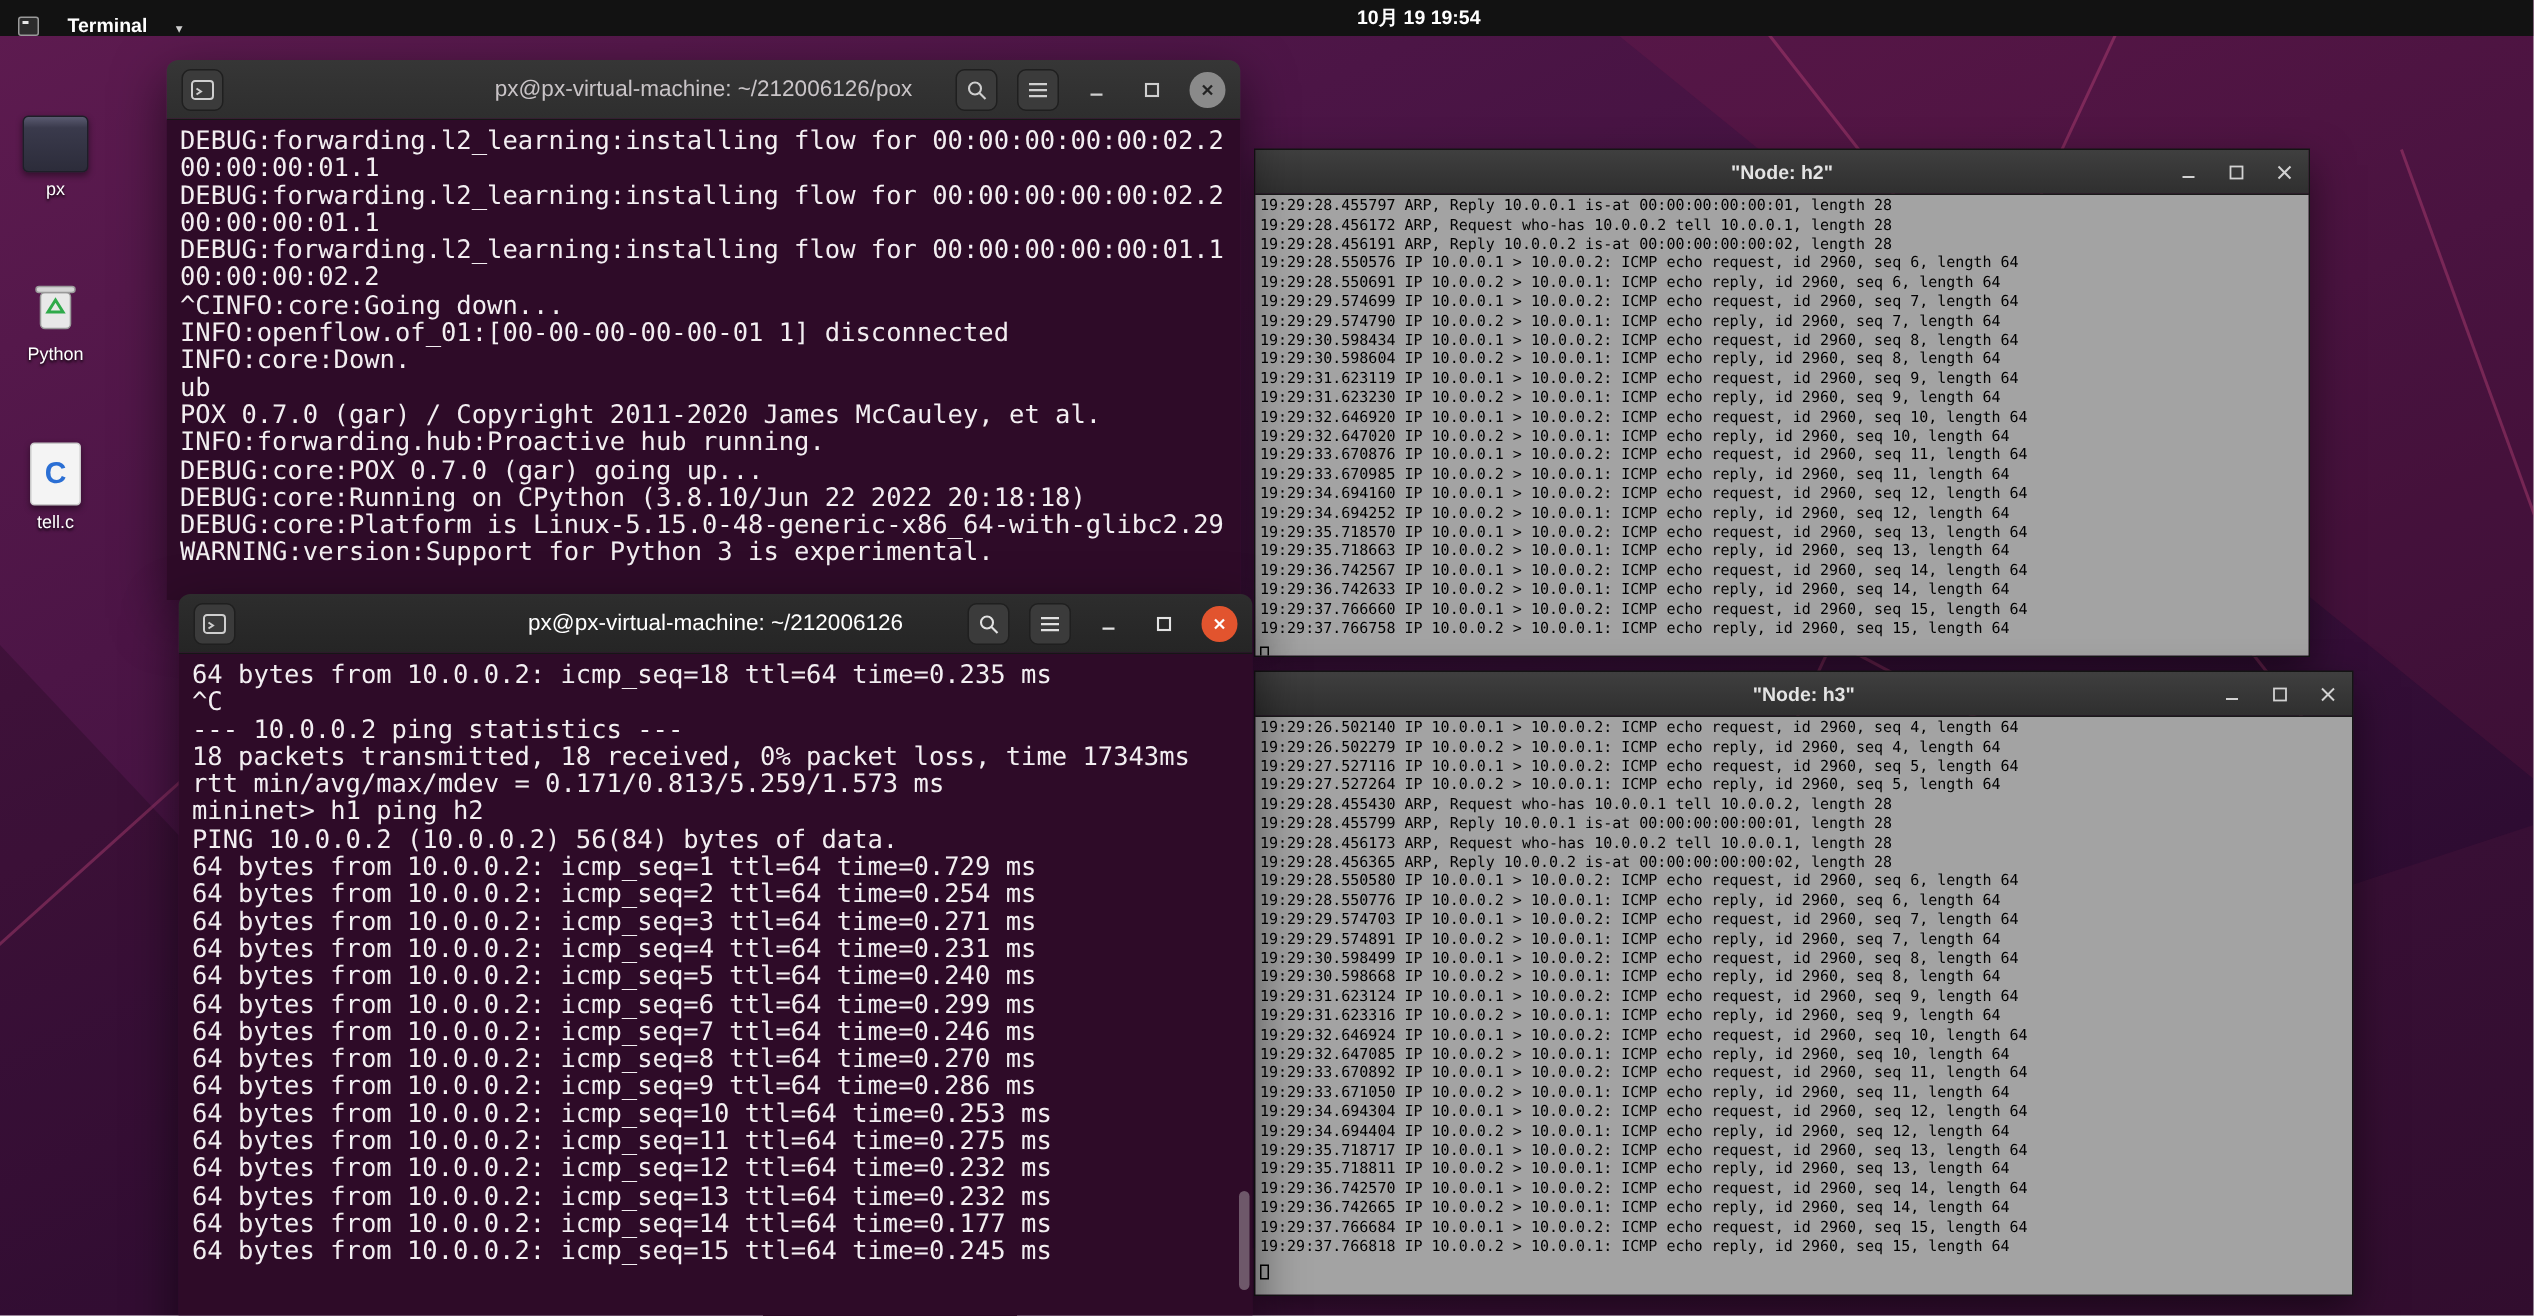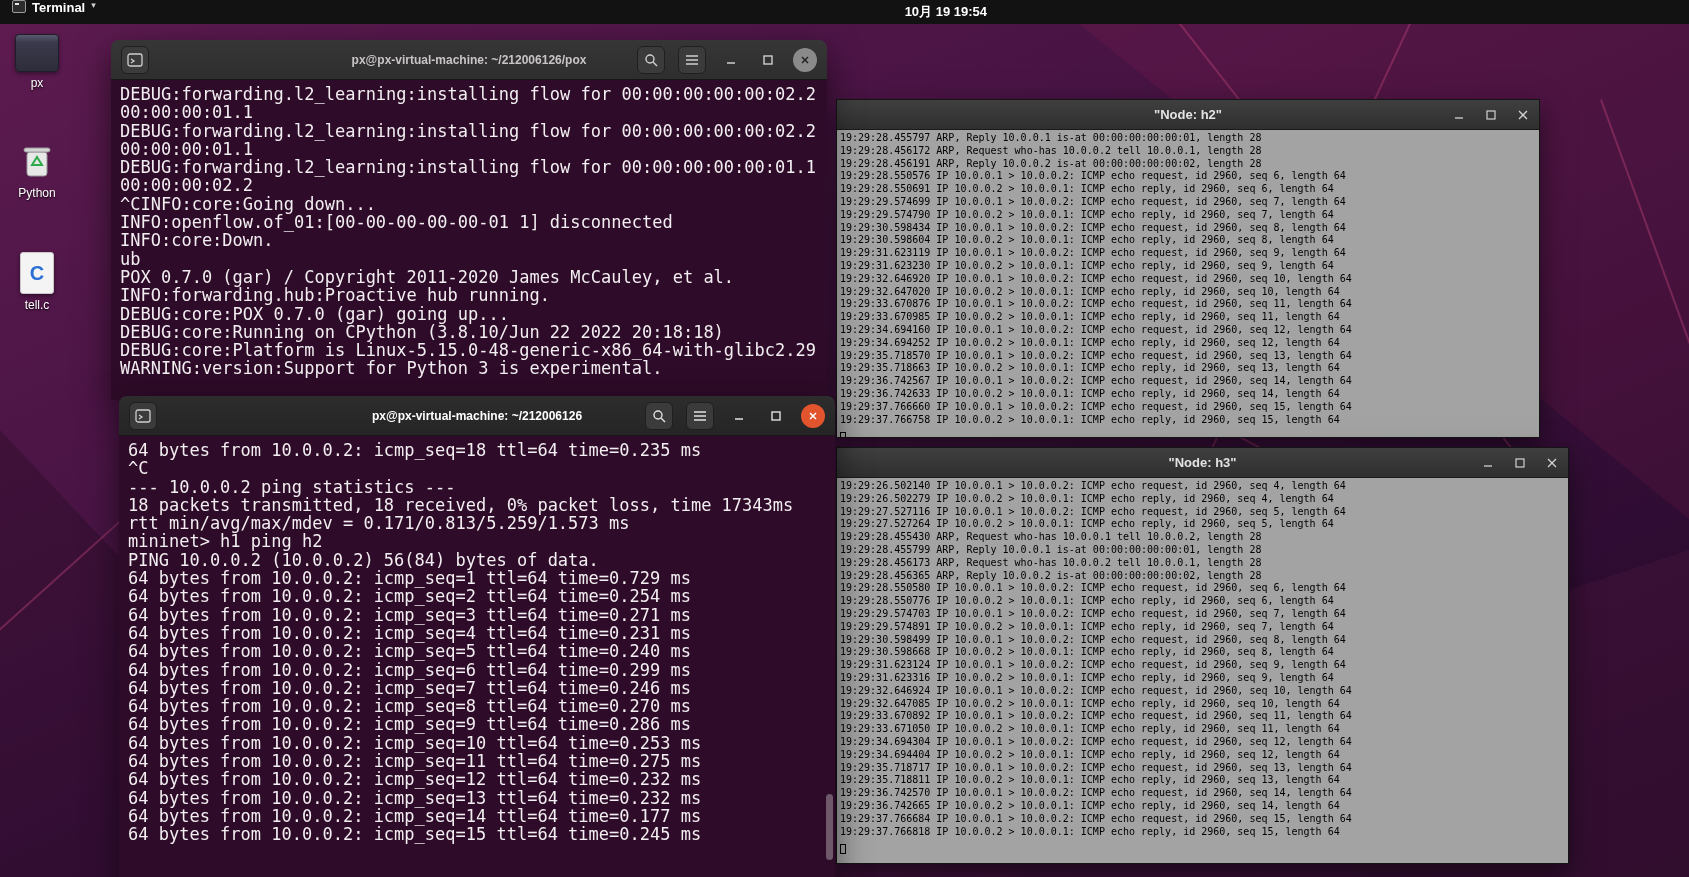--- a/index.html
+++ b/index.html
@@ -21,52 +21,52 @@
   .wp-line { position:absolute; background:#c74a7e; opacity:.38; width:2px; transform-origin:top left; }
   .wp-l1 { left:1160px; top:0; height:620px; transform:rotate(-38deg); }
   .wp-l2 { left:1420px; top:0; height:760px; transform:rotate(25deg); }
   .wp-l3 { left:980px; top:300px; height:600px; transform:rotate(-62deg); }
   .wp-l4 { left:120px; top:520px; height:500px; transform:rotate(48deg); }
   .wp-l5 { left:1600px; top:100px; height:500px; transform:rotate(-20deg); }
 
   
   .topbar { position:absolute; left:0; top:0; width:1689px; height:24px;
     background:#121212; display:flex; align-items:center; z-index:50; color:#fff; }
-  .appmenu { display:flex; align-items:flex-start; gap:6px; padding:0 12px; height:100%; cursor:default; }
+  .appmenu { display:flex; align-items:flex-end; gap:19px; padding:0 12px; height:100%; cursor:default; }
   .appmenu-icon { width:14px; height:13px; border:1px solid #9a9a9a; border-radius:2px;
     background:#2c2c2c; position:relative; }
   .appmenu-icon::after { content:""; position:absolute; left:2px; top:2px; width:4px; height:2px; background:#e6e6e6; }
   .appmenu-label { font-size:13px; font-weight:bold; }
   .appmenu-caret { font-size:9px; color:#cfcfcf; }
   .clock { position:absolute; left:56%; transform:translateX(-50%); font-size:13px; font-weight:bold; }
 
   
   .dock { position:absolute; left:6px; top:34px; width:62px; z-index:5; }
-  .dicon { display:flex; flex-direction:column; align-items:center; gap:4px; margin-bottom:52px; cursor:default; }
+  .dicon { display:flex; flex-direction:column; align-items:center; gap:4px; margin-bottom:52px; cursor:default;margin-top:43px; }
   .dicon-label { color:#fff; font-size:12px; text-shadow:0 1px 2px #000; }
   .icon-px { width:44px; height:38px; border-radius:4px;
     background:linear-gradient(#5a5a70 0%, #3a3a4c 20%, #2c2c3a 100%);
     border:1px solid #1e1e28; box-shadow:0 2px 4px rgba(0,0,0,.4); }
   .icon-trash { width:40px; height:40px; position:relative; }
   .icon-file { width:34px; height:42px; background:#f4f4f4; border-radius:3px;
     border:1px solid #c9c9c9; display:flex; align-items:center; justify-content:center;
     font-weight:bold; font-size:20px; color:#2b6fd4; box-shadow:0 2px 4px rgba(0,0,0,.4); }
 
   
   .gwin { position:absolute; border-radius:8px 8px 0 0;
     box-shadow:0 12px 34px rgba(0,0,0,.55); }
   #win-pox { left:111px; top:40px; width:716px; height:360px; z-index:10; }
   #win-mininet { left:119px; top:396px; width:716px; height:581px; z-index:20;
     border-bottom:2px solid #a3a3a3; }
   .headerbar { height:40px; position:relative; display:flex; align-items:center;
     border-radius:8px 8px 0 0; border-bottom:1px solid #161616; }
   .hb-unfocused { background:linear-gradient(#363636,#2e2e2e); }
   .hb-focused { background:linear-gradient(#2d2d2d,#252525); }
   .hb-title { position:absolute; left:50%; transform:translateX(-50%); white-space:nowrap;
-    font-size:12px; font-weight:bold; }
+    font-size:15px; font-weight:normal; }
   .hb-unfocused .hb-title { color:#c9c4c7; }
   .hb-focused .hb-title { color:#ffffff; }
   .hb-left { margin-left:10px; }
   .hb-btn { width:28px; height:28px; border-radius:6px; background:#3b3b3b;
     border:1px solid #1f1f1f; display:flex; align-items:center; justify-content:center; cursor:default; }
   .hb-right { position:absolute; right:10px; display:flex; align-items:center; gap:13px; }
   .wc { width:24px; height:24px; display:flex; align-items:center; justify-content:center; cursor:default; }
   .wc-close { border-radius:50%; }
   .wc-close.unfocused { background:#8a8a8a; color:#222; }
   .wc-close.focused { background:#e2542e; color:#fff; }

